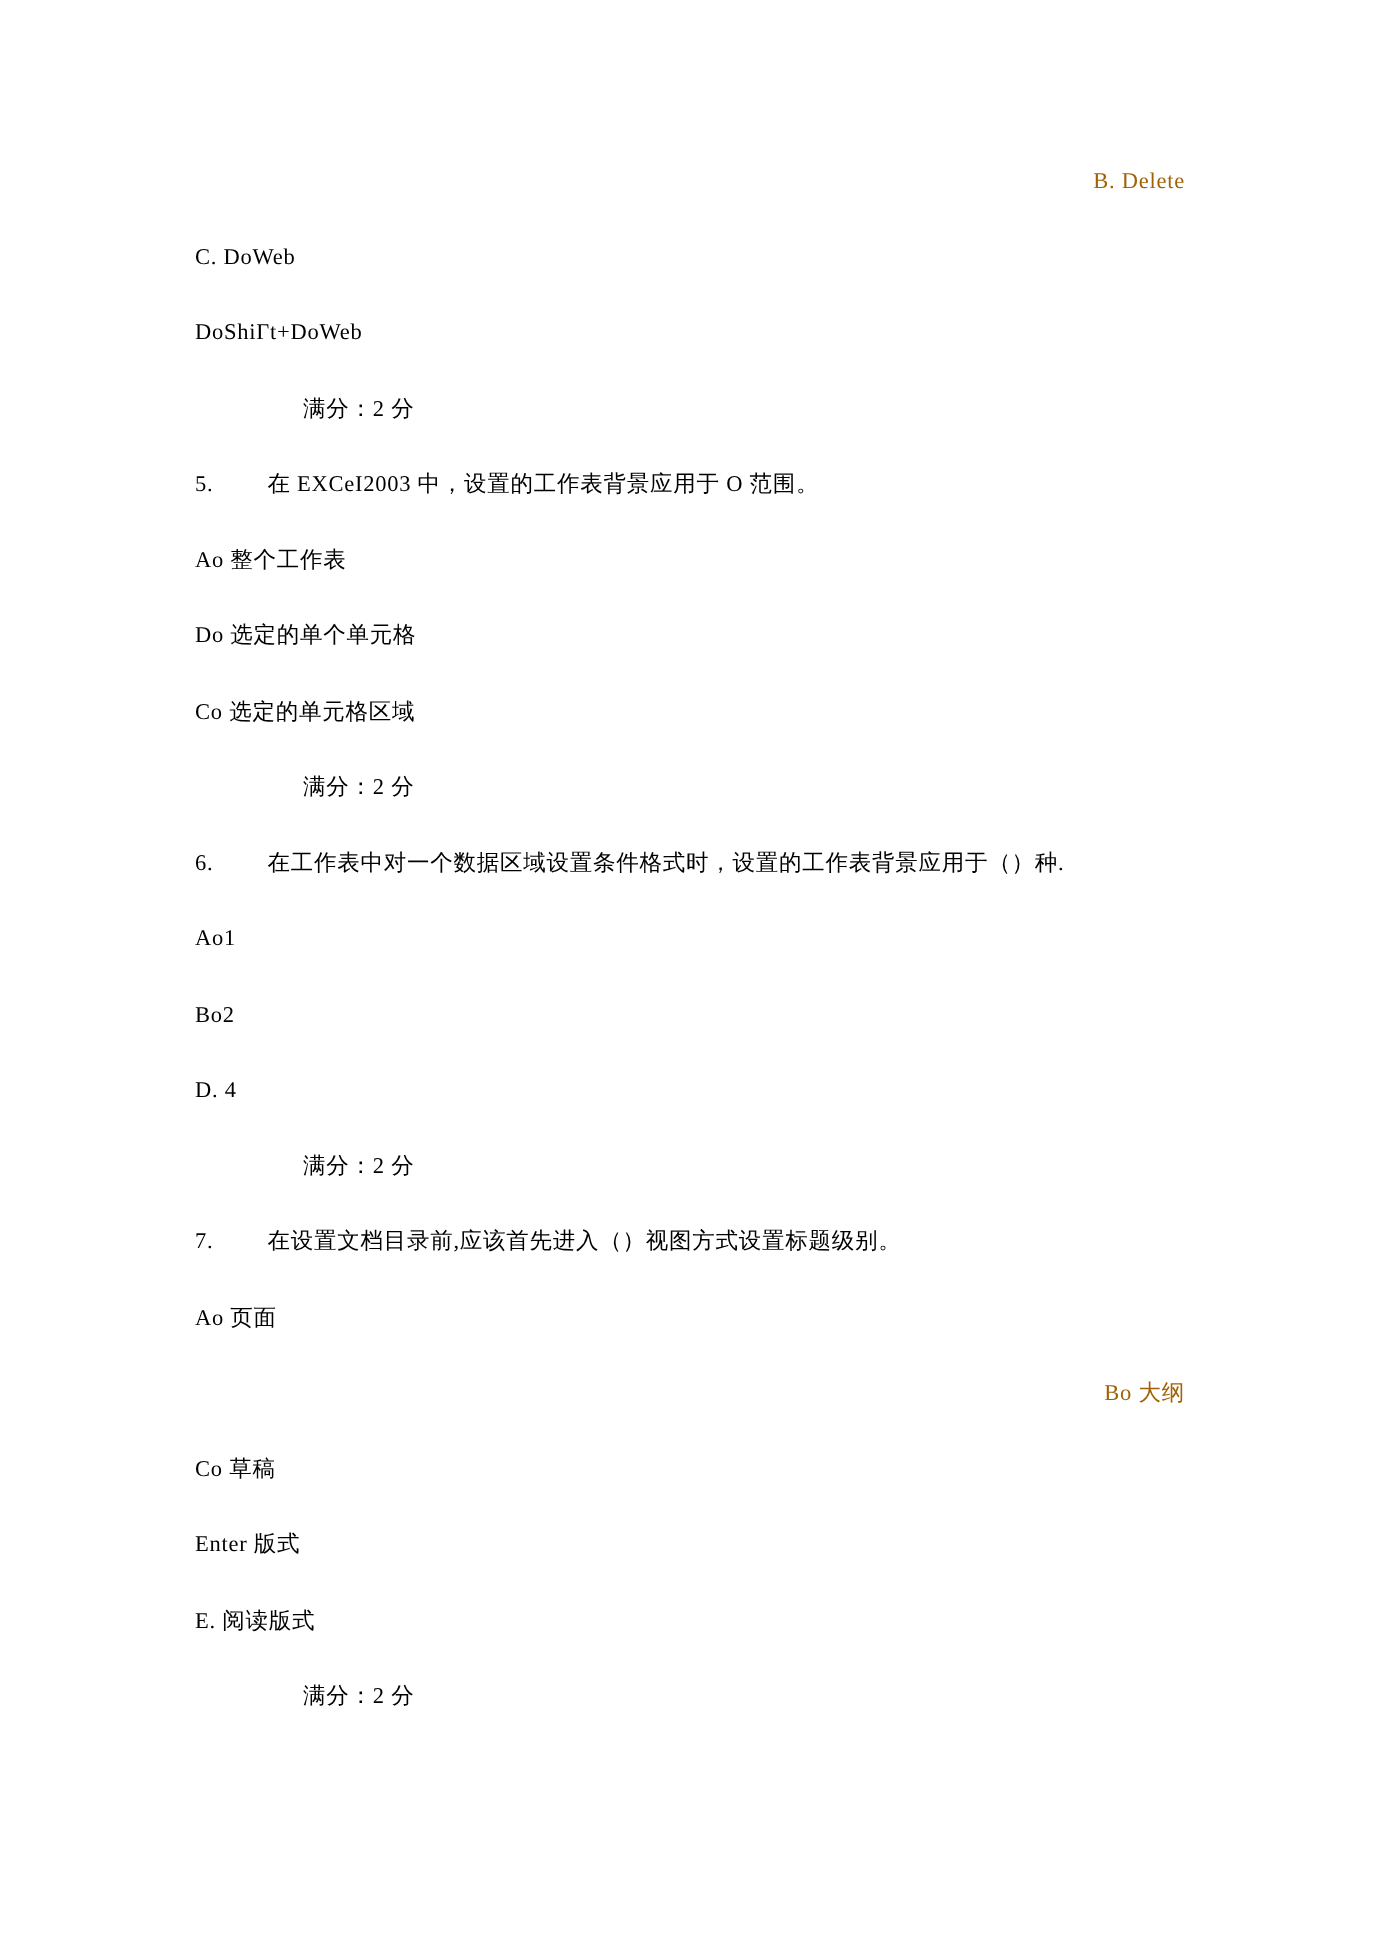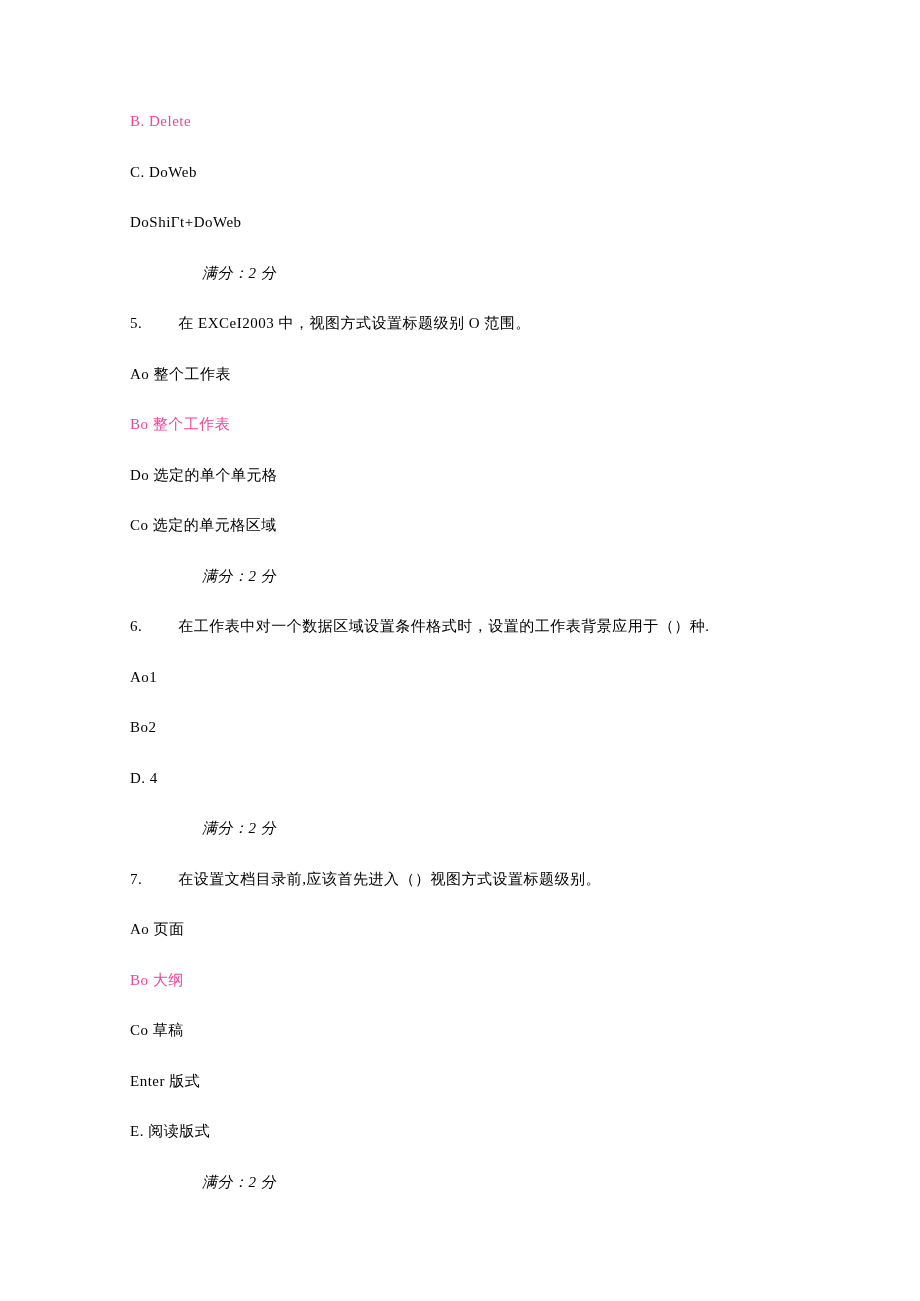--- a/index.html
+++ b/index.html
@@ -17,46 +17,45 @@
     box-sizing: border-box;
     padding: 110px 130px 100px 130px;
   }
   .line {
     margin-bottom: 28px;
     letter-spacing: 0.5px;
   }
   .score {
     padding-left: 72px;
     margin-bottom: 28px;
-    font-style: italic;
   }
   .highlight {
-    color: #ec4899;
+    color: #a16207;
+    text-align: right;
   }
   .qnum {
     display: inline-block;
     min-width: 44px;
   }
 </style>
 </head>
 <body>
 
 <div class="page">
 
   <div class="line highlight">B. Delete</div>
   <div class="line">C. DoWeb</div>
   <div class="line">DoShiΓt+DoWeb</div>
   <div class="line score">满分：2 分</div>
 
   <div class="line">
     <span class="qnum">5.</span>
-    <span>在 EXCeI2003 中，视图方式设置标题级别 O 范围。</span>
+    <span>在 EXCeI2003 中，设置的工作表背景应用于 O 范围。</span>
   </div>
   <div class="line">Ao 整个工作表</div>
-  <div class="line highlight">Bo 整个工作表</div>
   <div class="line">Do 选定的单个单元格</div>
   <div class="line">Co 选定的单元格区域</div>
   <div class="line score">满分：2 分</div>
 
   <div class="line">
     <span class="qnum">6.</span>
     <span>在工作表中对一个数据区域设置条件格式时，设置的工作表背景应用于（）种.</span>
   </div>
   <div class="line">Ao1</div>
   <div class="line">Bo2</div>

